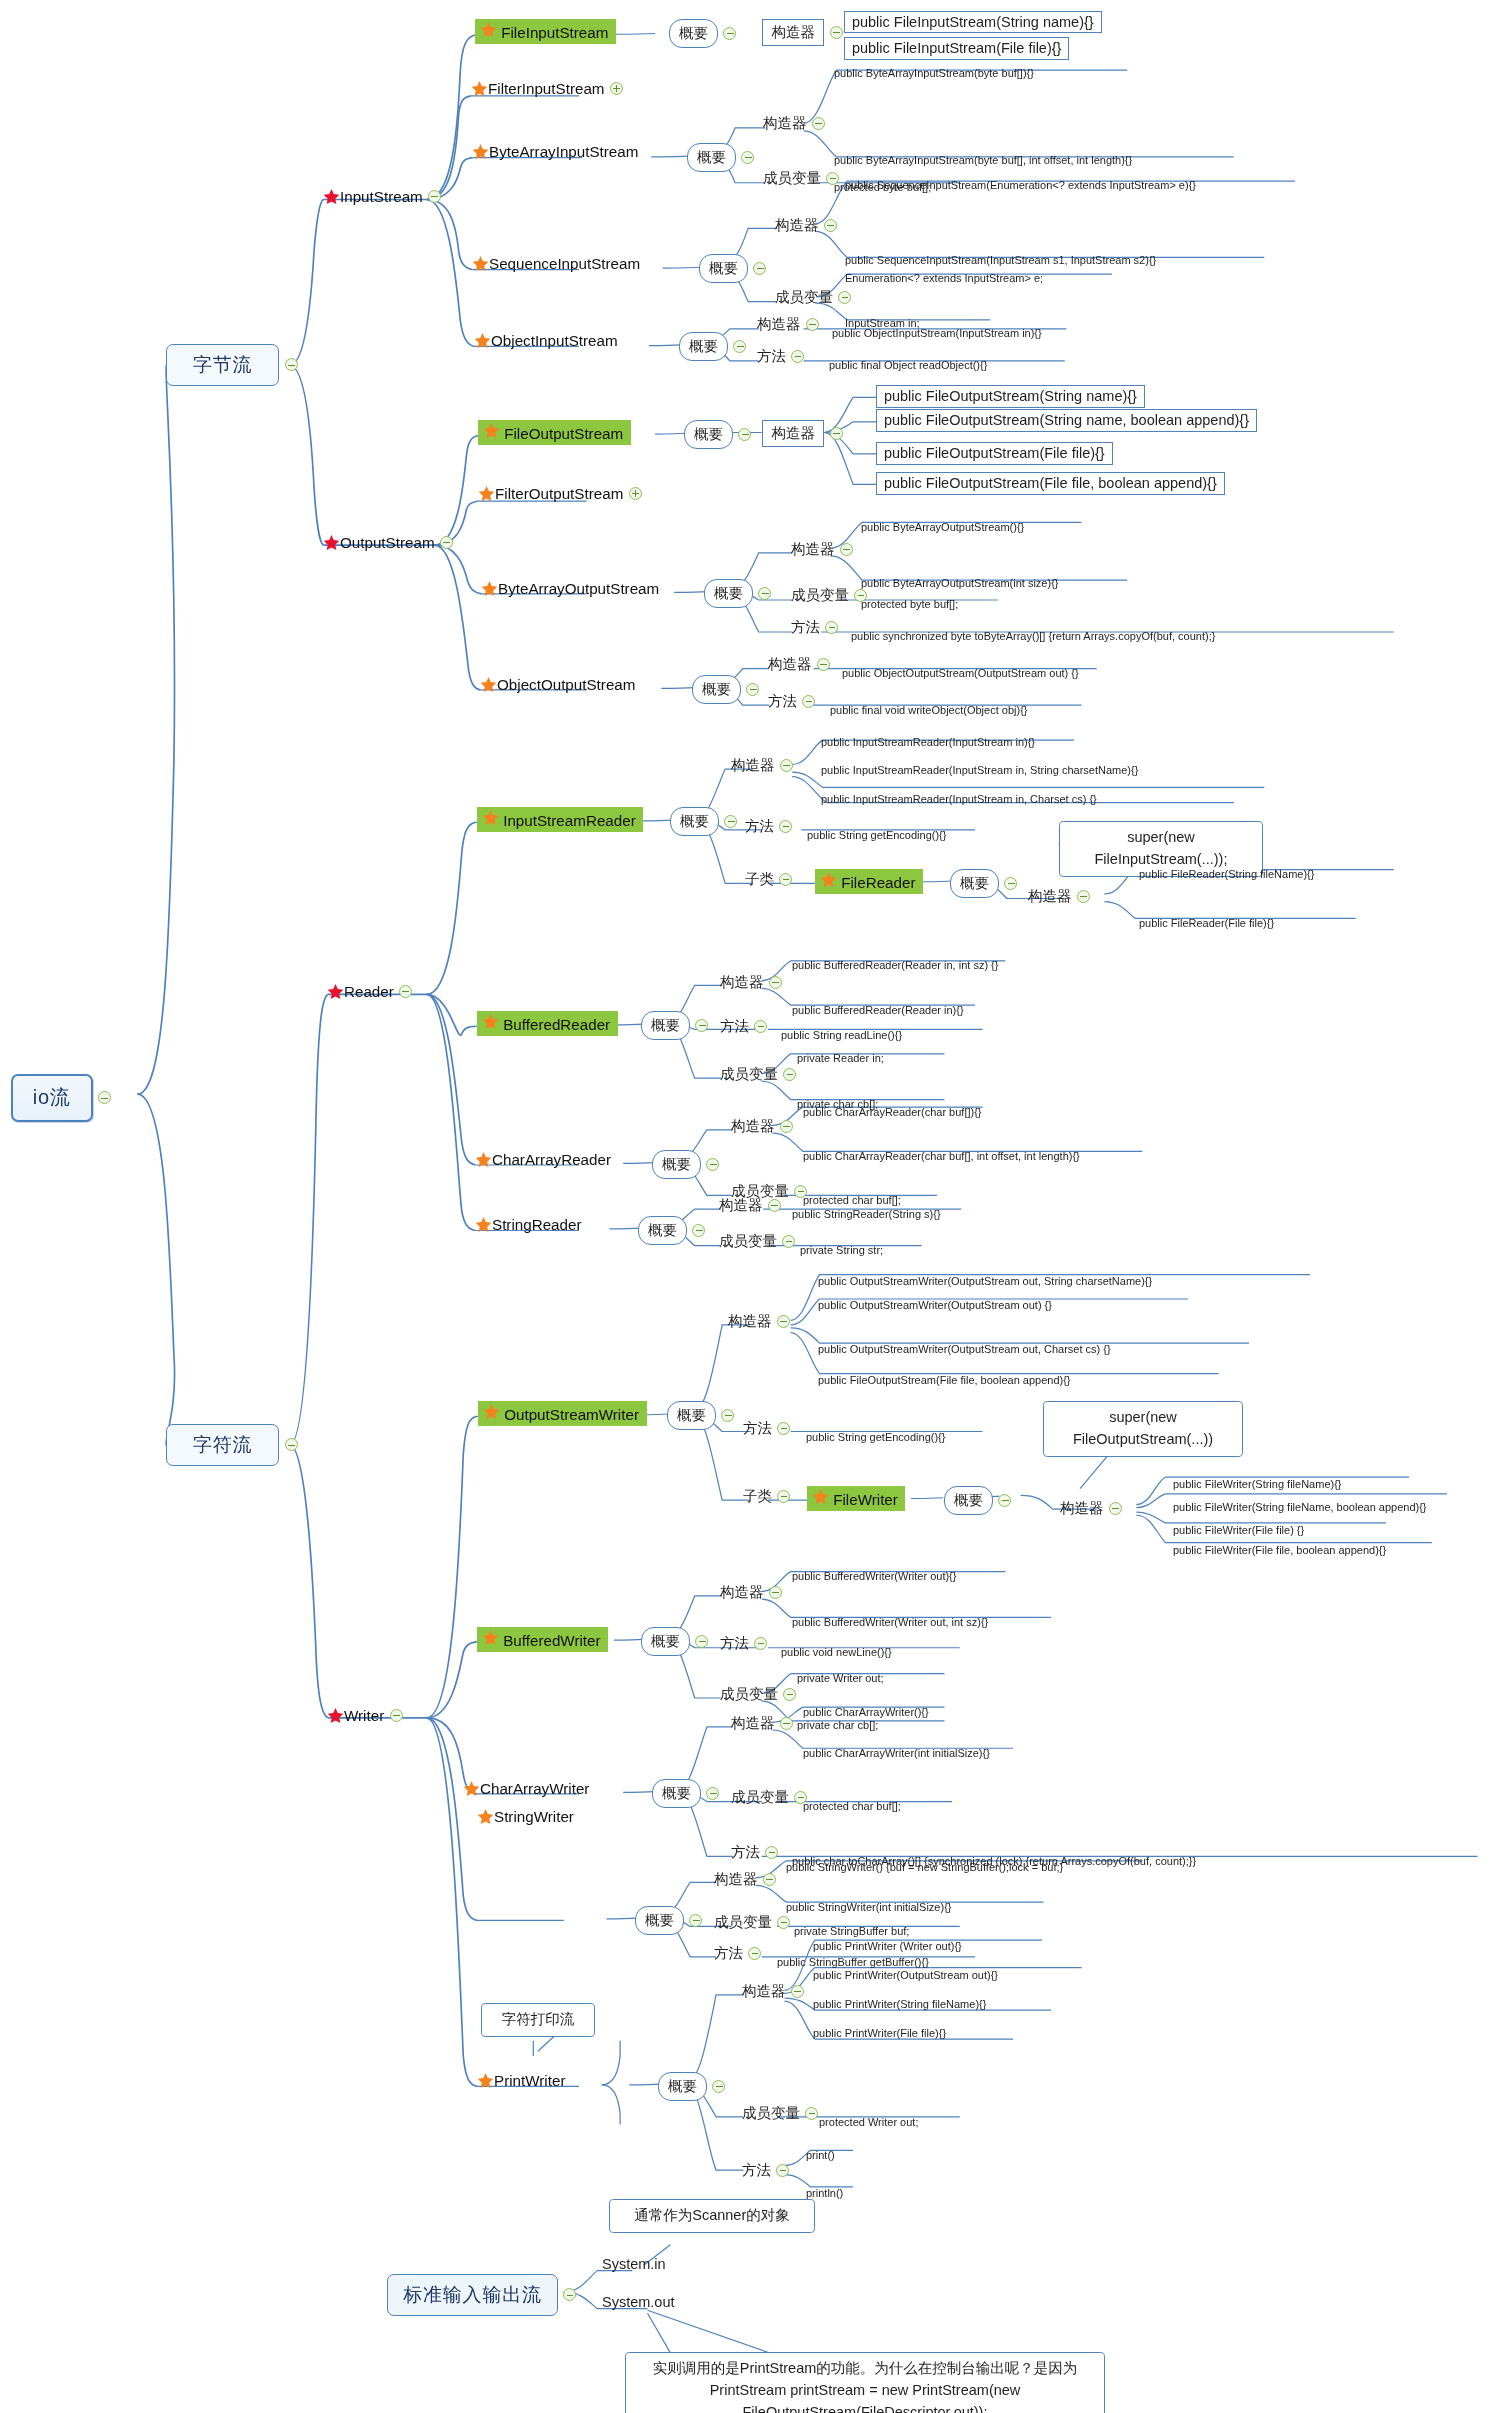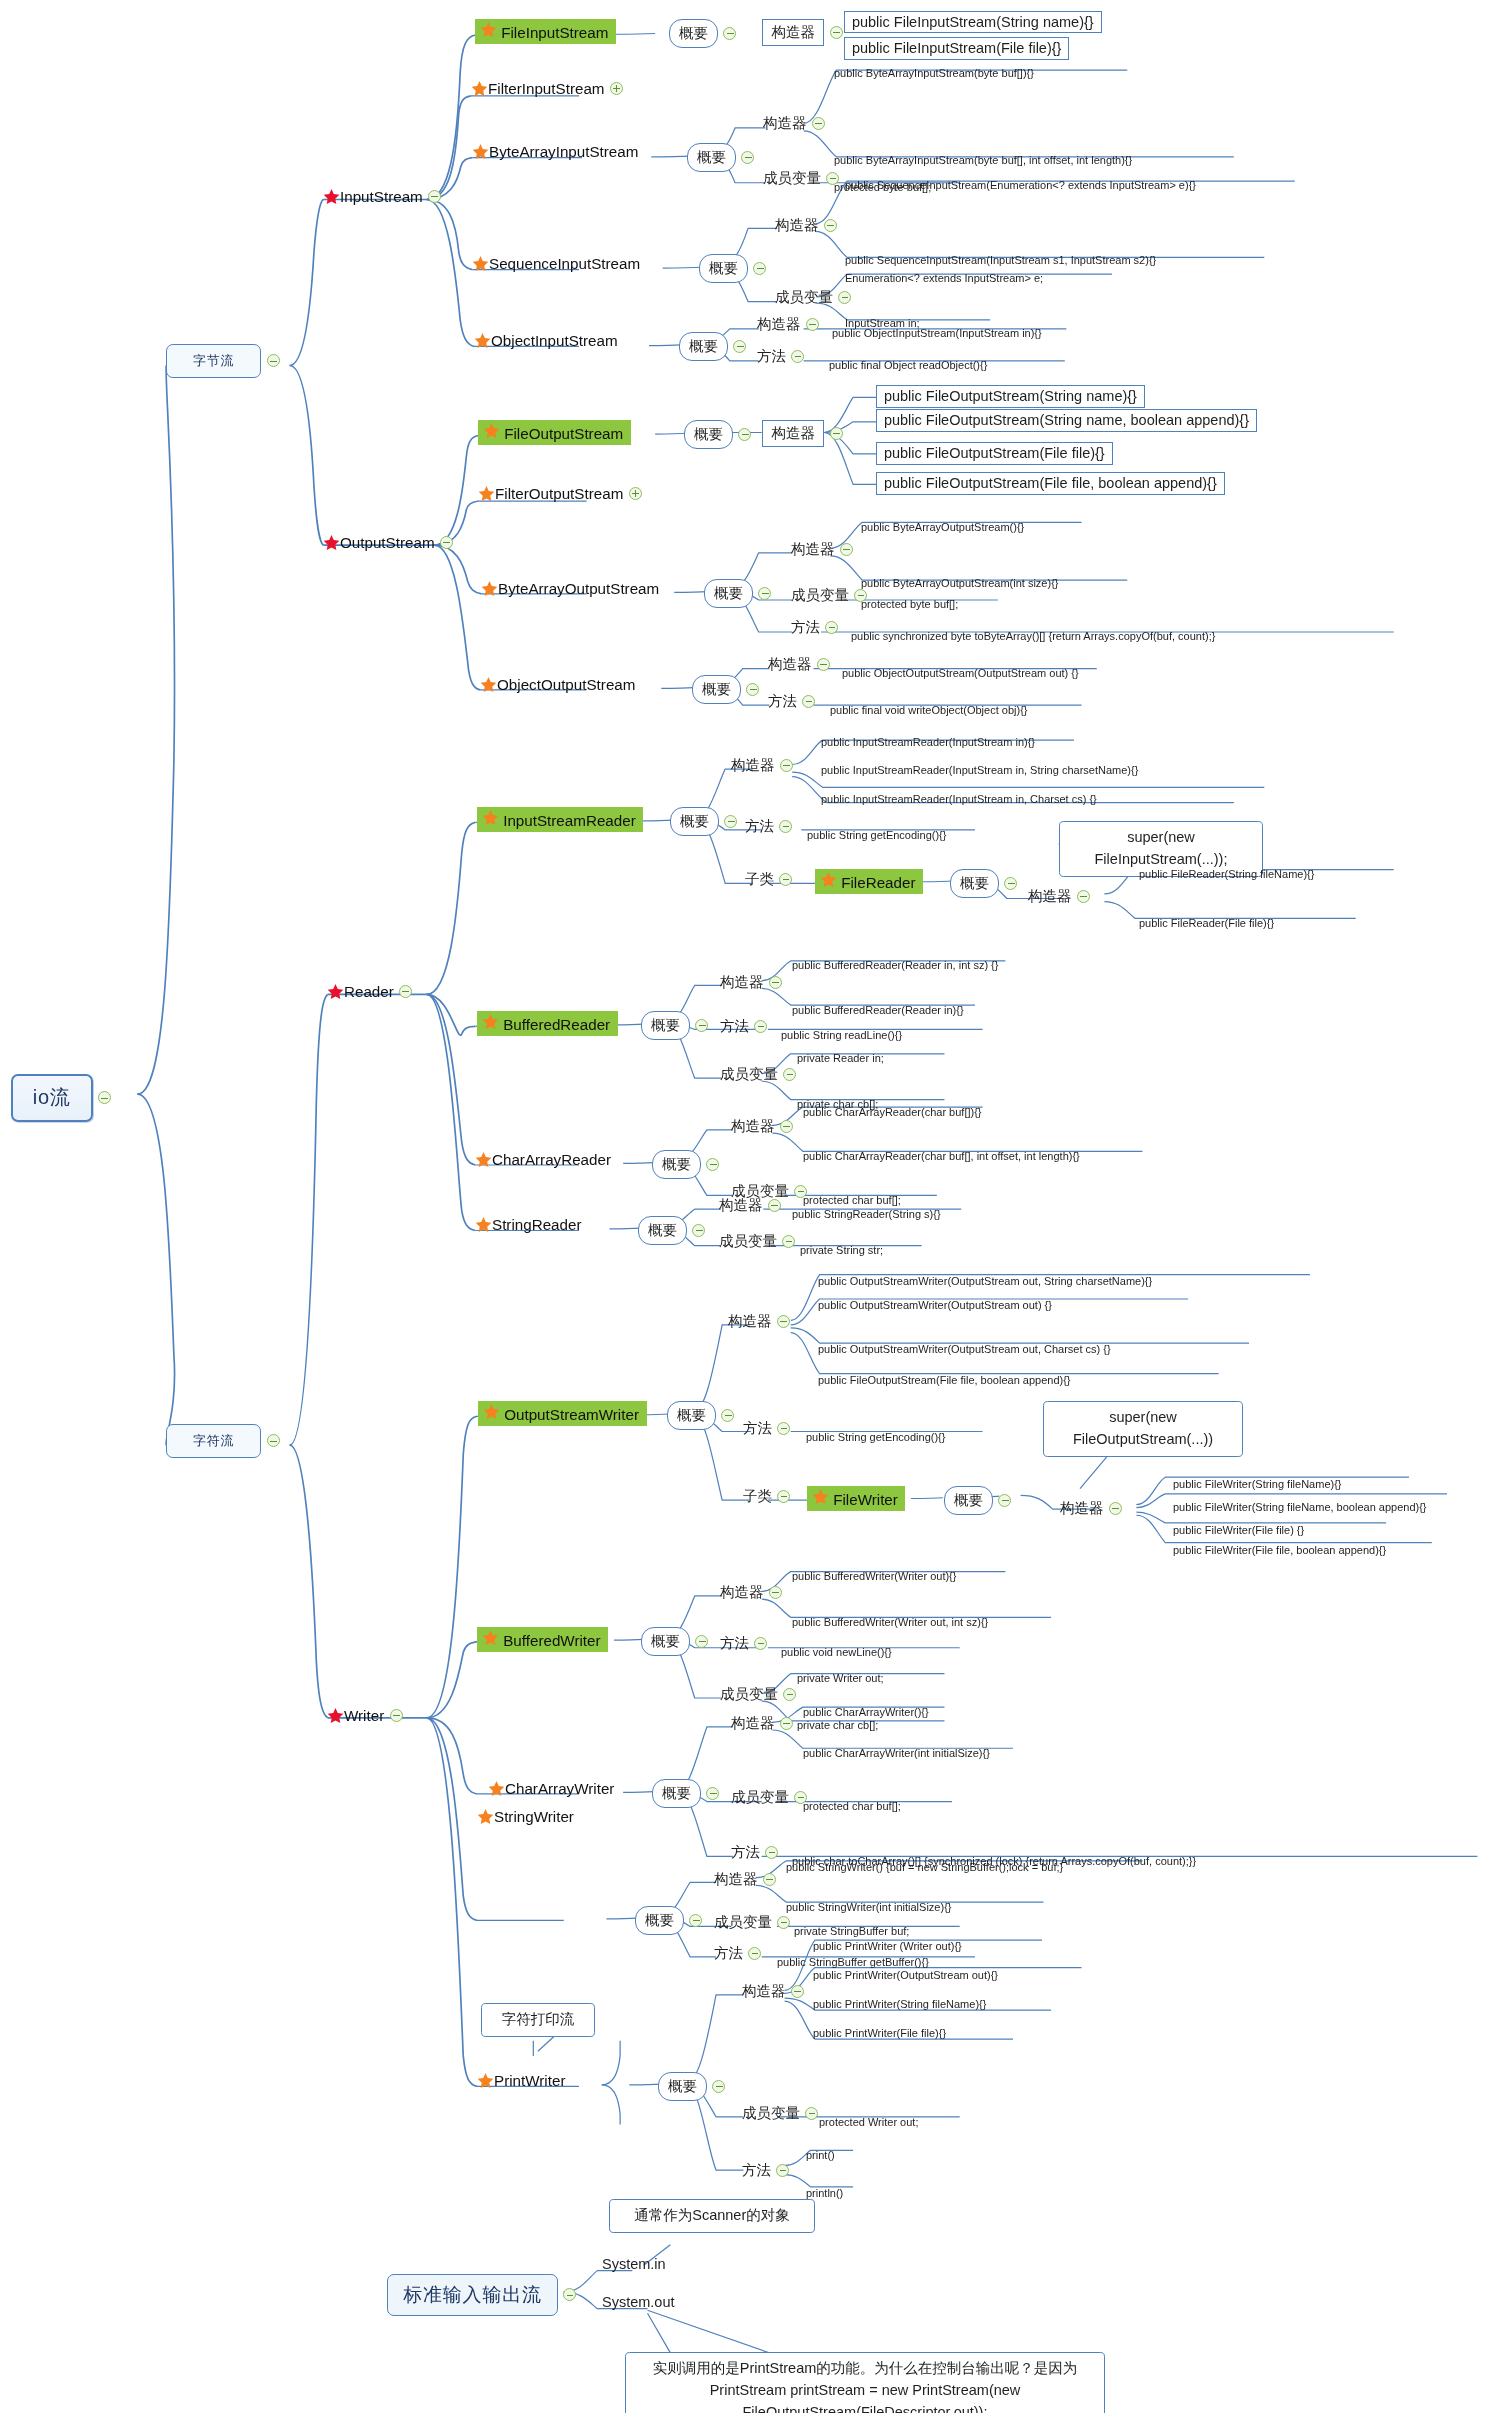--- a/index.html
+++ b/index.html
@@ -20,21 +20,21 @@
   
   .rootbox {
     background:linear-gradient(to bottom,#f2f7fc,#e8f1fa);
     border:2.3px solid #4f81bd; border-radius:6.9px;
     color:#1f3864; font-size:20px; padding:8.4px 20px;
     box-shadow:0.8px 0.8px 0 #b8cce4;
     letter-spacing:0.8px;
   }
   .catbox {
     background:#f4f9fd; border:0.8px solid #4f81bd; border-radius:6.9px;
-    color:#1f3864; font-size:13px; padding:6.9px 26px; letter-spacing:0.8px;
+    color:#1f3864; font-size:19px; padding:6.9px 26px; letter-spacing:0.8px;
   }
   .stdbox {
     background:#eef5fb; border:0.8px solid #4f81bd; border-radius:6.9px;
     color:#1f3864; font-size:19px; padding:6.9px 15.2px; letter-spacing:0.8px;
   }
 
   
   .cls { font-size:15.2px; color:#111; }
   .cls.hl { background:#8dc63f; padding:2.3px 7.6px 2.3px 4.6px; }
   .cls .star { margin-right:4.6px; }
@@ -858,21 +858,21 @@
   <span class="plain">成员变量</span>
   <span class="tog"></span>
 </div>
 <div class="node" style="left:797px; top:1660px;">
   <span class="code">private Writer out;</span>
 </div>
 <div class="node" style="left:797px; top:1707px;">
   <span class="code">private char cb[];</span>
 </div>
 
-<div class="node" style="left:488px; top:1780px;text-align:right;">
+<div class="node" style="left:463px; top:1780px;text-align:right;">
   <span class="star">
         <svg viewBox="0 0 24 24">
           <polygon points="12,1.5 15.2,8.6 23,9.6 17.3,15 18.8,22.6 12,18.9 5.2,22.6 6.7,15 1,9.6 8.8,8.6" fill="#f5821f"></polygon>
         </svg>
       </span>
   <span class="cls">CharArrayWriter</span>
 </div>
 <div class="node" style="left:652px; top:1779px;">
   <span class="ovalbox">概要</span>
   <span class="tog"></span>

